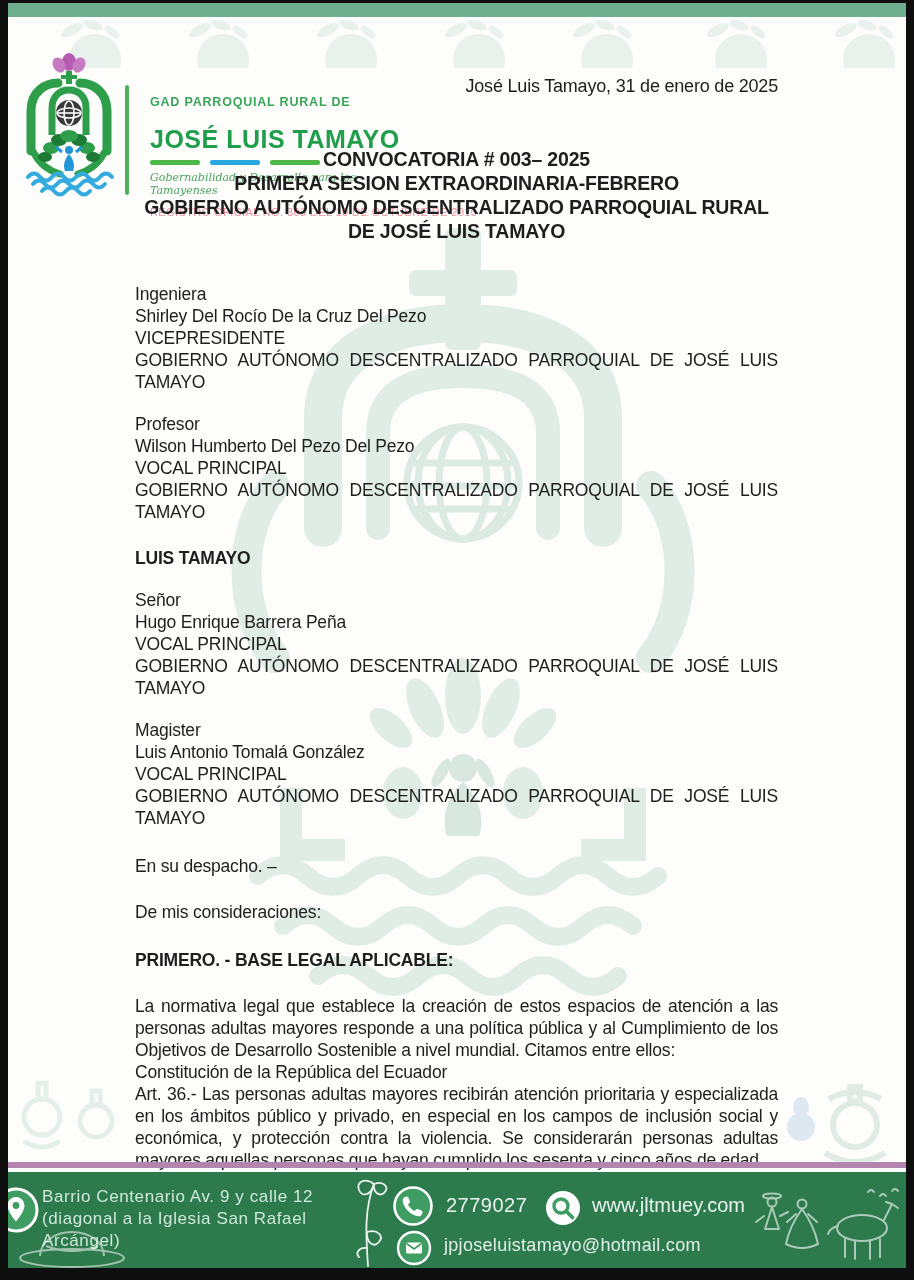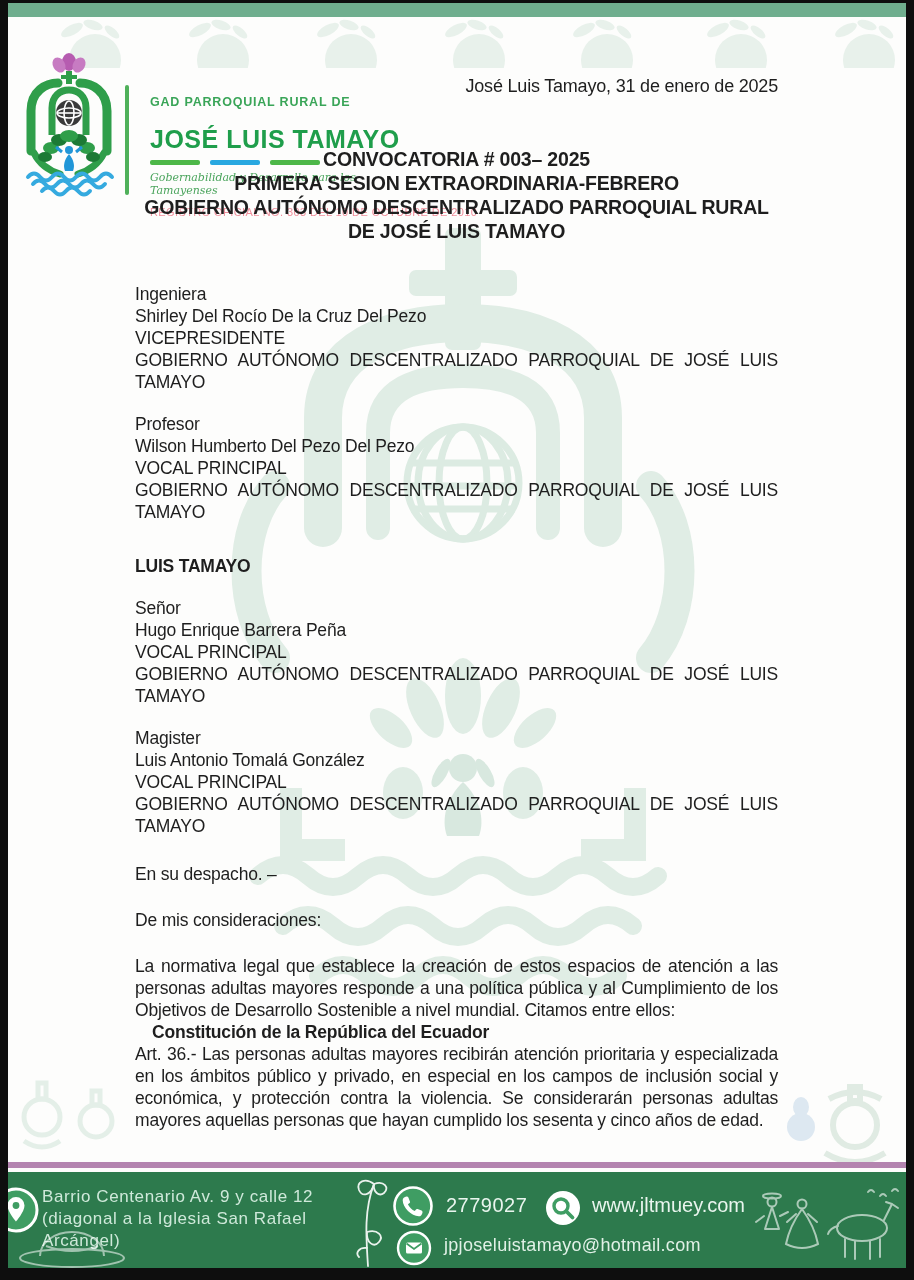--- a/index.html
+++ b/index.html
@@ -31,21 +31,21 @@
 
   
   .content{position:absolute;left:127px;top:0;width:643px;color:#1e1e1e;
     font-size:17.5px;line-height:22px;letter-spacing:-0.2px;}
   .date{ text-align:right;margin-top:72px;font-size:18px;}
   .title{ text-align:center;margin-top:50px;font-weight:bold;font-size:19.5px;line-height:24px;}
   .recip{margin-top:20px;}
   .recip.first{margin-top:40px;}
   .recip .b{font-weight:normal;}
   .stretch{text-align:justify;text-align-last:justify;}
-  .orphan{margin-top:32px;font-weight:bold;}
+  .orphan{margin-top:24px;font-weight:bold;}
   .plain{margin-top:26px;}
   .plain2{margin-top:18px;}
   .h-bold{margin-top:20px;font-weight:bold;}
   .para{margin-top:20px;text-align:justify;}
   .para-follow{text-align:justify;}
 
   
   .footer-purple{position:absolute;left:0;top:1159px;width:898px;height:6px;background:#b484b0;}
   .footer{position:absolute;left:0;top:1169px;width:898px;height:100px;background:#2d7a4d;overflow:hidden;
     color:#dcefe4;}
@@ -244,23 +244,24 @@
       <div>Magister</div>
       <div>Luis Antonio Tomalá González</div>
       <div class="b">VOCAL PRINCIPAL</div>
       <div class="b stretch">GOBIERNO AUTÓNOMO DESCENTRALIZADO PARROQUIAL DE JOSÉ LUIS</div>
       <div class="b">TAMAYO</div>
     </div>
 
     <div class="plain">En su despacho. –</div>
     <div class="plain2" style="margin-top:24px;">De mis consideraciones:</div>
 
+    <div class="h-bold" style="margin-top:26px;">PRIMERO. - BASE LEGAL APLICABLE:</div>
 
     <div class="para" style="margin-top:24px;">La normativa legal que establece la creación de estos espacios de atención a las personas adultas mayores responde a una política pública y al Cumplimiento de los Objetivos de Desarrollo Sostenible a nivel mundial. Citamos entre ellos:</div>
-    <div class="b para-follow" style="font-weight:bold;margin-left:17px;">Constitución de la República del Ecuador</div>
+    <div class="b para-follow" style="font-weight:normal;">Constitución de la República del Ecuador</div>
     <div class="para-follow">Art. 36.- Las personas adultas mayores recibirán atención prioritaria y especializada en los ámbitos público y privado, en especial en los campos de inclusión social y económica, y protección contra la violencia. Se considerarán personas adultas mayores aquellas personas que hayan cumplido los sesenta y cinco años de edad.</div>
   </div>
 
   <div class="footer-purple"></div>
 
   <div class="footer">
 
     <svg class="f-pin" width="48" height="48" viewBox="0 0 48 48">
       <circle cx="24" cy="24" r="21" fill="#3f9d63" stroke="#ffffff" stroke-width="3"></circle>
       <path d="M24 11 a8.5 8.5 0 0 0 -8.5 8.5 c0 6.4 8.5 16 8.5 16 s8.5 -9.6 8.5 -16 A8.5 8.5 0 0 0 24 11 Z" fill="#ffffff"></path>

